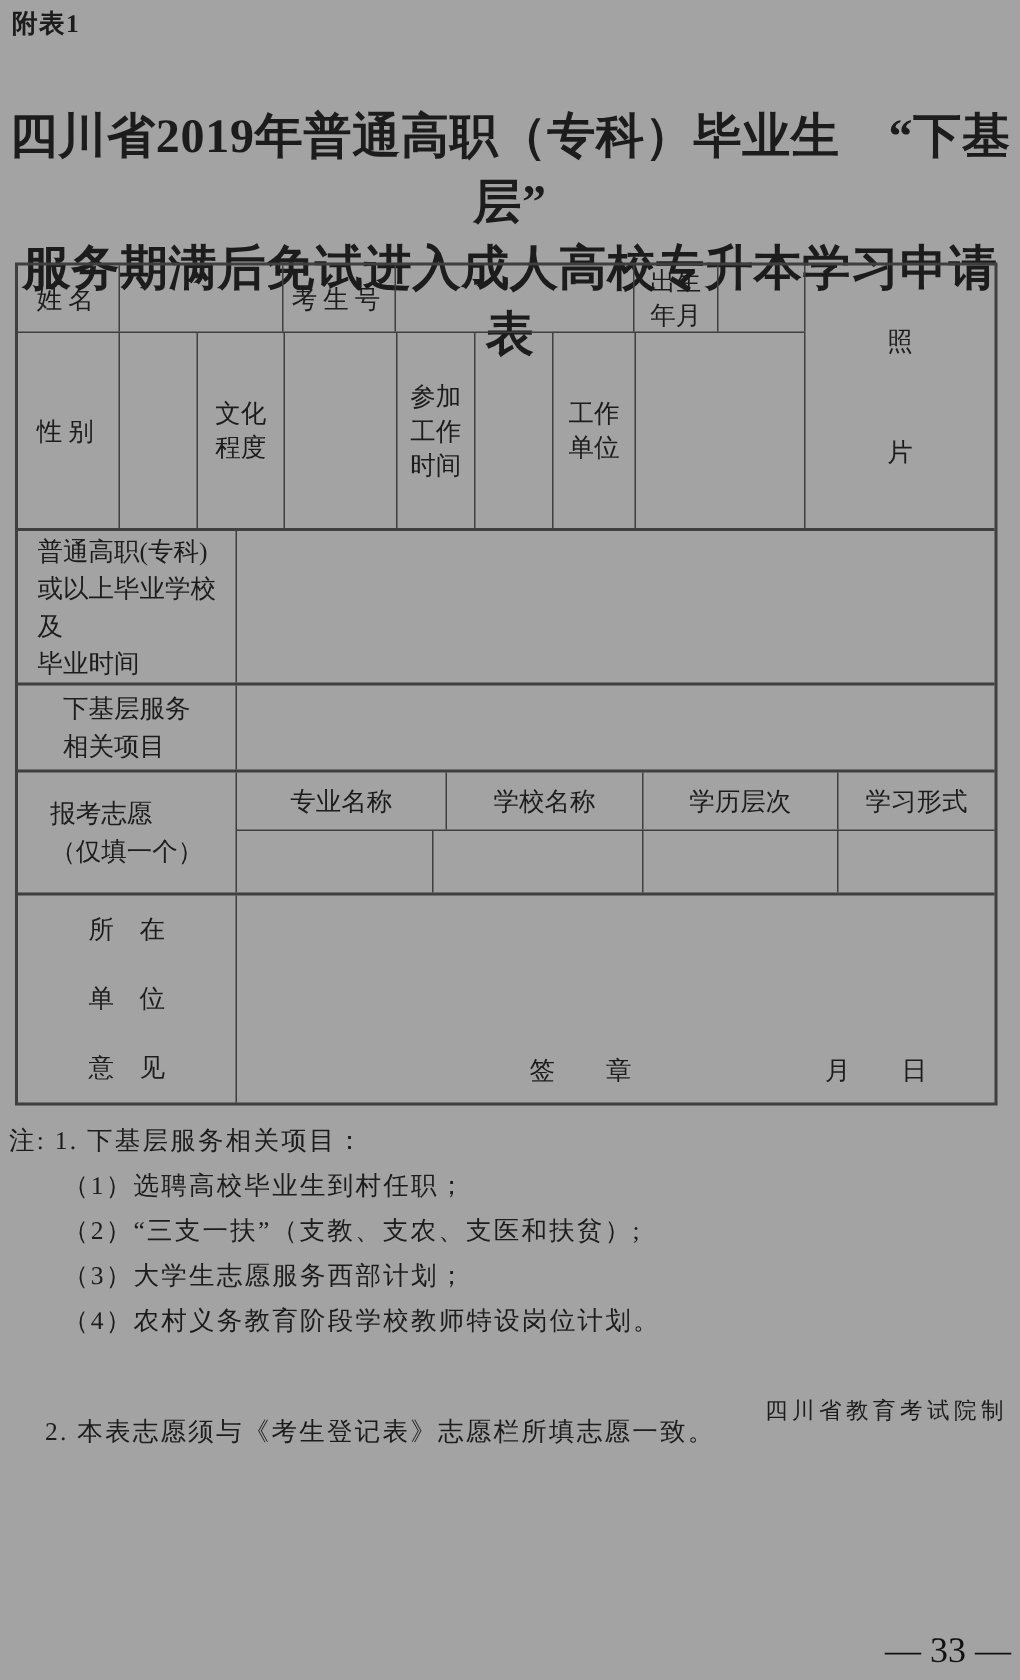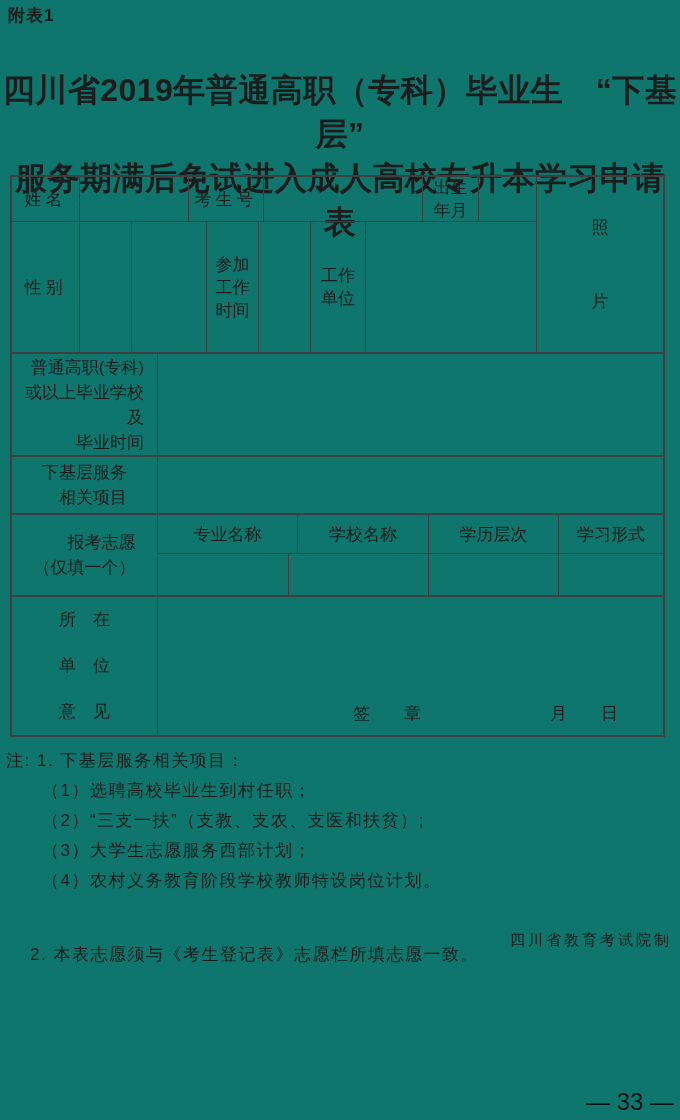--- a/index.html
+++ b/index.html
@@ -1,18 +1,18 @@
 <!DOCTYPE html>
 <html><head>
 <meta charset="utf-8">
 <style>
   html,body{margin:0;padding:0;background:#e8e8e8;}
   .page{
-    position:relative;width:680px;height:1120px;background:#0f766e;
-    font-family:Liberation Sans, sans-serif;color:#1c1c1c;
+    position:relative;width:680px;height:1120px;background:#a3a3a3;
+    font-family:Liberation Serif, serif;color:#1c1c1c;
     overflow:hidden;margin:0 auto;
   }
   .attach{position:absolute;left:8px;top:4px;font-size:17px;font-weight:bold;letter-spacing:1px;}
   .title{position:absolute;left:0;top:68px;width:100%;text-align:center;
          font-weight:bold;font-size:32px;line-height:44px;letter-spacing:0.5px;white-space:pre-line;}
 
   .tbl{position:absolute;left:10px;top:175px;width:655px;height:562px;
        border:2px solid #3f3f3f;box-sizing:border-box;font-size:17px;
        display:flex;flex-direction:column;}
   .tbl *{box-sizing:border-box;}
@@ -30,21 +30,21 @@
   .photo{flex:1;display:flex;flex-direction:column;justify-content:space-around;align-items:center;
          padding:14px 0;}
   .w68{width:68px;}.w109{width:109px;}.w75{width:75px;}.w159{width:159px;}
   .w56{width:56px;}.w52{width:52px;}.w58{width:58px;}.w55{width:55px;}
   .fx{flex:1;}
   .row3{height:103px;}
   .row4{height:58px;}
   .row5{height:82px;}
   .row6{flex:1;}
   .lab{width:146px;border-right:1px solid #3f3f3f;display:flex;align-items:center;justify-content:center;
-       text-align:right;white-space:pre-line;line-height:25px;}
+       text-align:left;white-space:pre-line;line-height:25px;}
   .sub{flex:1;display:flex;flex-direction:column;}
   .subhdr{height:39px;}
   .subblank{flex:1;}
   .c131{width:131px;}.c140{width:140px;}.c130{width:130px;}
   .unitlab{line-height:46px;}
   .r6content{flex:1;position:relative;}
   .sign{position:absolute;left:195px;bottom:10px;white-space:pre;}
   .monthday{position:absolute;left:392px;bottom:10px;white-space:pre;}
 
   .notes{position:absolute;left:6px;top:746px;font-size:17px;letter-spacing:1.5px;line-height:30px;}
@@ -72,20 +72,22 @@
           <div class="cell w109"></div>
           <div class="cell w75 ls4">考生号</div>
           <div class="cell w159"></div>
           <div class="cell w56">出生
 年月</div>
           <div class="cell fx"></div>
         </div>
         <div class="frow row2">
           <div class="cell w68 ls4">性别</div>
           <div class="cell w52"></div>
+          <div class="cell w58">文化
+程度</div>
           <div class="cell w75"></div>
           <div class="cell w52">参加
 工作
 时间</div>
           <div class="cell w52"></div>
           <div class="cell w55">工作
 单位</div>
           <div class="cell fx"></div>
         </div>
       </div>

